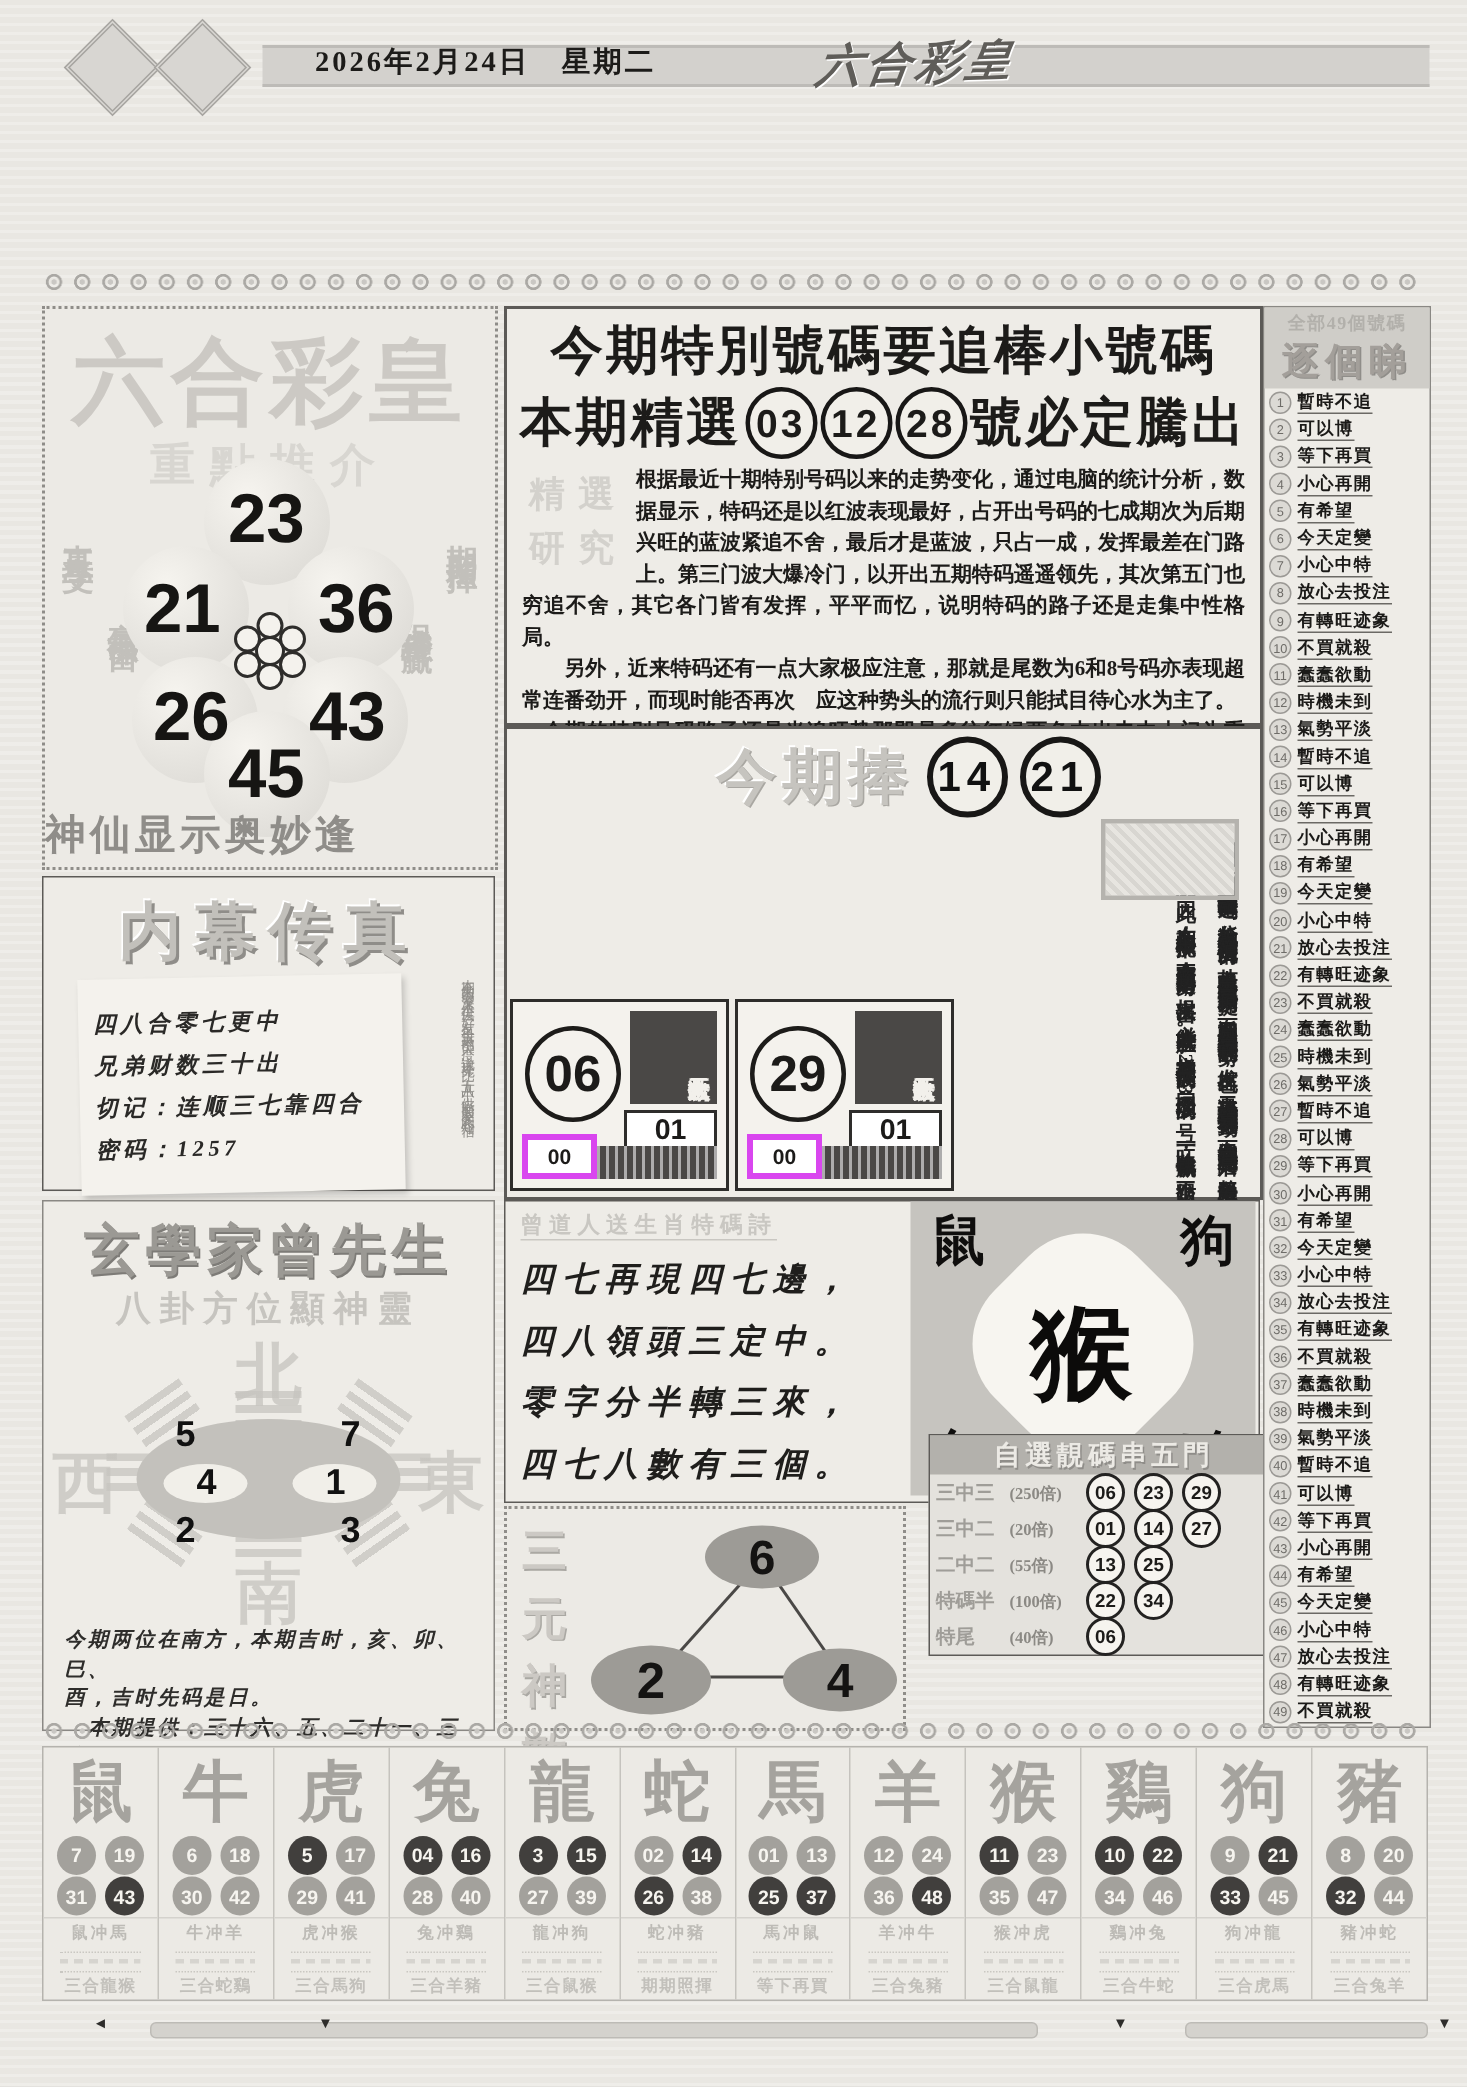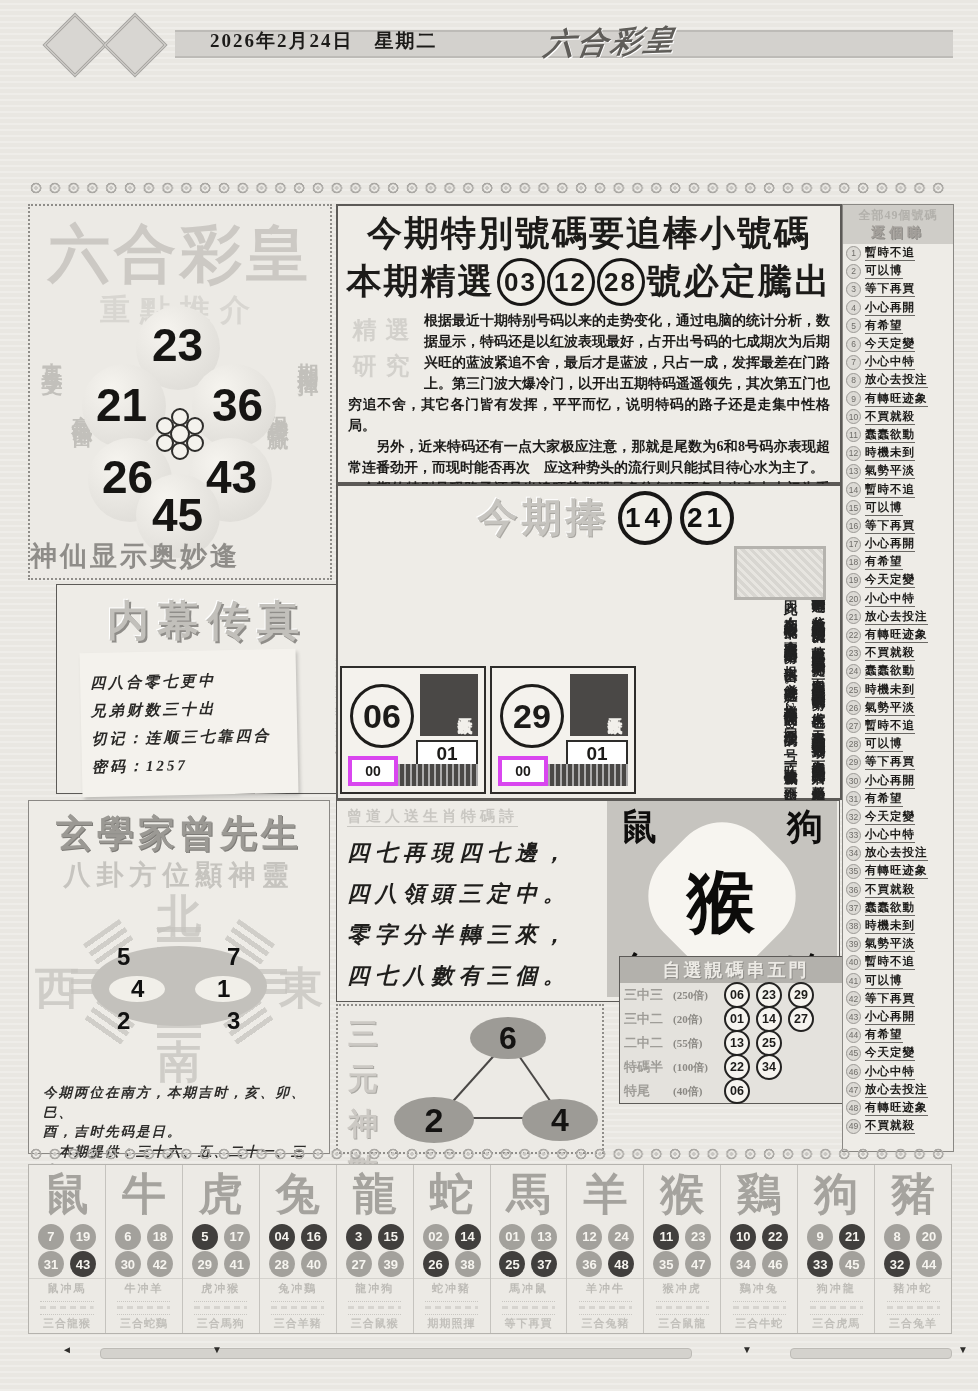--- a/index.html
+++ b/index.html
@@ -60,21 +60,21 @@
   .zcenter{position:absolute;font-size:68px;font-weight:bold;color:#0c0b0a;}
   .sy-title{position:absolute;left:6px;top:8px;width:38px;display:flex;flex-direction:column;gap:4px;font-size:30px;font-weight:bold;color:#ccc9c4;text-shadow:1px 1px 0 #aaa8a3;align-items:center;}
   .zima-head{height:26px;background:#b3b1ac;color:#eceae5;font-weight:bold;font-size:18px;letter-spacing:3px;display:flex;align-items:center;justify-content:center;text-shadow:1px 1px 0 #8f8d89;}
   .zima-row{display:flex;align-items:center;height:24px;padding:0 4px;gap:3px;}
   .zima-label{font-size:13px;font-weight:bold;color:#9f9d98;width:46px;}
   .zima-odds{font-size:11px;font-weight:bold;color:#8b8984;width:48px;}
   .zima-num{display:inline-flex;align-items:center;justify-content:center;width:22px;height:22px;border:2px solid #232221;border-radius:50%;font-size:12.5px;font-weight:bold;background:#f6f4ef;margin-right:3px;font-family:"Liberation Sans",sans-serif;}
   
   .r-head{background:#cfcdc8;text-align:center;padding:2px 0;}
   .r-head1{font-size:12px;font-weight:bold;color:#b2b0ab;letter-spacing:1px;}
-  .r-head2{font-size:14px;font-weight:bold;color:#a39f9a;letter-spacing:4px;text-shadow:1px 1px 0 #8f8d89;}
+  .r-head2{font-size:25px;font-weight:bold;color:#a39f9a;letter-spacing:4px;text-shadow:1px 1px 0 #8f8d89;}
   .r-item{display:flex;align-items:center;height:18.2px;gap:4px;padding-left:3px;}
   .r-num{flex:0 0 13px;width:13px;height:13px;border:1px solid #9b9995;border-radius:50%;background:#dcdad5;color:#6e6c68;font-size:8.5px;display:flex;align-items:center;justify-content:center;font-family:"Liberation Sans",sans-serif;}
   .r-txt{font-size:11.5px;font-weight:bold;color:#1b1a18;border-bottom:1px solid #6b6965;letter-spacing:1px;}
   
   .ztable{position:absolute;left:28px;top:1164px;width:922px;height:168px;border:1px solid #b5b3ae;display:flex;background:#eceae5;}
   .zcol{flex:1 1 0;border-right:1px solid #c5c3be;display:flex;flex-direction:column;align-items:center;}
   .zcol:last-child{border-right:none;}
   .zanimal{height:58px;display:flex;align-items:center;justify-content:center;font-size:44px;color:#a5a39e;filter:blur(.5px);font-weight:bold;}
   .ballrow{display:flex;gap:6px;height:30px;align-items:center;}
   .ball{width:26px;height:26px;border-radius:50%;background:#a3a19c;color:#f6f4ef;font-size:13px;font-weight:bold;display:flex;align-items:center;justify-content:center;font-family:"Liberation Sans",sans-serif;}
@@ -126,34 +126,34 @@
     </svg>
     <div class="picknum" style="left:122px;top:112px;">23</div>
     <div class="picknum" style="left:66px;top:172px;">21</div>
     <div class="picknum" style="left:182px;top:172px;">36</div>
     <div class="picknum" style="left:72px;top:244px;">26</div>
     <div class="picknum" style="left:176px;top:244px;">43</div>
     <div class="picknum" style="left:122px;top:282px;">45</div>
     <div class="abs" style="left:0;top:332px;width:100%;font-size:27px;font-weight:bold;color:#8f8d89;letter-spacing:3px;">神仙显示奥妙逢</div>
   </div>
 
-  <div class="frame" style="left:28px;top:584px;width:300px;height:208px;border-width:1px;margin-left:28px;">
+  <div class="frame" style="left:28px;top:584px;width:300px;height:208px;border-width:1px;">
     <div class="abs" style="left:0;top:8px;width:100%;text-align:center;font-size:42px;font-weight:bold;letter-spacing:8px;color:#c2c0bb;text-shadow:2px 2px 0 #8f8d89,-1px -1px 0 #fff;">内幕传真</div>
     <div class="note-paper" style="left:24px;top:66px;width:196px;height:120px;">
       <div class="note-line">四八合零七更中</div>
       <div class="note-line">兄弟财数三十出</div>
       <div class="note-line">切记：连顺三七靠四合</div>
       <div class="note-line">密码：1257</div>
     </div>
     <div class="fineprint" style="right:10px;top:60px;height:140px;">本期由马会资深人士提供 好友一再告之内部人一度 说连环无比 十五八中 供彩民朋友参阅心知信</div>
   </div>
 
   <div class="frame" style="left:28px;top:800px;width:300px;height:352px;border-width:1px;border-color:#8a8884;">
     <div class="abs" style="left:0;top:8px;width:100%;text-align:center;font-size:37px;font-weight:bold;letter-spacing:4px;color:#9b9994;text-shadow:1px 1px 0 #7d7b77;">玄學家曾先生</div>
-    <div class="abs" style="left:0;top:56px;width:100%;text-align:center;font-size:27px;font-weight:bold;letter-spacing:6px;color:#c6c4bf;font-family:Liberation Mono, monospace;">八卦方位顯神靈</div>
+    <div class="abs" style="left:0;top:56px;width:100%;text-align:center;font-size:23px;font-weight:bold;letter-spacing:6px;color:#c6c4bf;font-family:Liberation Mono, monospace;">八卦方位顯神靈</div>
     <div class="bagua-big" style="left:128px;top:86px;">北</div>
     <div class="bagua-big" style="left:128px;top:232px;">南</div>
     <div class="bagua-big" style="left:6px;top:158px;">西</div>
     <div class="bagua-big" style="right:6px;top:158px;">東</div>
 
     <div class="trig" style="left:128px;top:126px;"></div>
     <div class="trig" style="left:128px;top:212px;"></div>
     <div class="trig" style="left:42px;top:168px;"></div>
     <div class="trig" style="left:214px;top:168px;"></div>
     <div class="trig" style="left:58px;top:128px;transform:rotate(-35deg);"></div>

